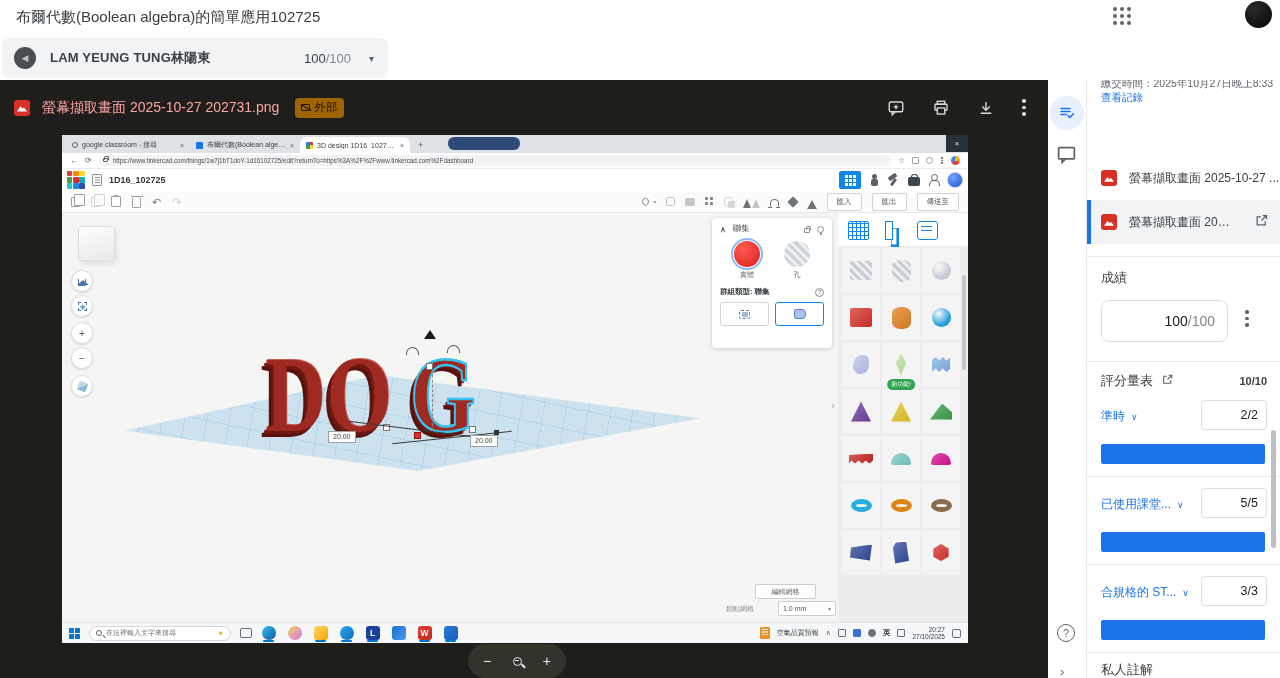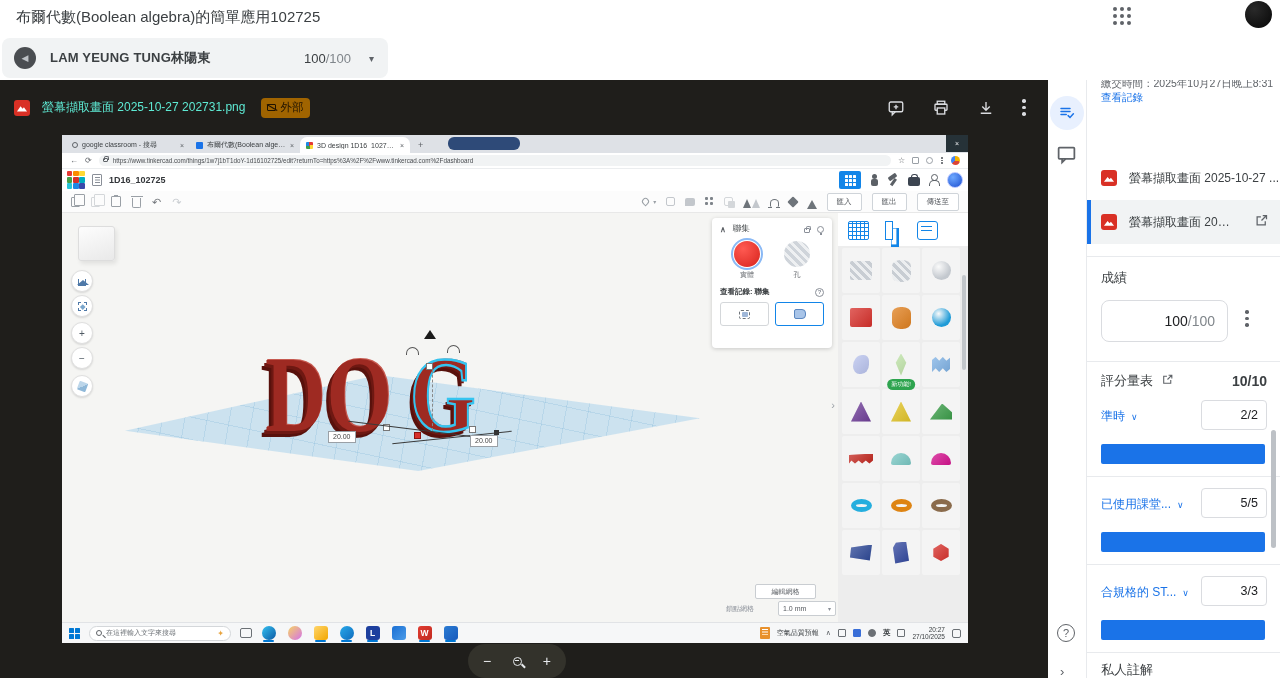--- a/index.html
+++ b/index.html
@@ -23,21 +23,21 @@
   .pill-caret{margin:0 14px 0 18px;font-size:10px;color:#5f6368}
   .nav-chev{position:absolute;top:48px;font-size:17px;color:#5f6368;cursor:pointer;line-height:18px}
   .return-btn{position:absolute;left:1180px;top:44px;width:54px;height:28px;background:#f1f3f4;border:none;border-radius:4px 0 0 4px;font-size:13px;color:#9aa0a6}
   .return-drop{position:absolute;left:1235px;top:44px;width:43px;height:28px;background:#1a73e8;border:none;border-radius:0 4px 4px 0;color:#fff;font-size:9px}
 
   
   .stage{position:absolute;left:0;top:80px;width:1048px;height:598px;background:#1f1e1b}
   .stage-head{position:absolute;left:0;top:0;width:100%;height:55px;display:flex;align-items:center}
   .file-ic{width:16px;height:16px;border-radius:3px;background:#d93025;margin-left:14px;position:relative;flex:none}
   .file-ic::after{content:"";position:absolute;left:2px;top:4px;width:12px;height:9px;background:#fff;clip-path:polygon(8% 90%,38% 30%,55% 58%,66% 42%,92% 90%)}
-  .stage-fname{margin-left:12px;font-size:12px;color:#5eead4;white-space:nowrap}
+  .stage-fname{margin-left:12px;font-size:14px;color:#fca5a5;white-space:nowrap}
   .ext-badge{margin-left:16px;background:#a06400;color:#201300;font-size:11.5px;border-radius:4px;padding:2px 7px 3px 6px;display:flex;align-items:center;gap:4px}
   .noext{width:9px;height:7px;border:1.2px solid #201300;border-radius:1px;position:relative;flex:none}
   .noext::after{content:"";position:absolute;left:-2px;top:2px;width:12px;height:1.2px;background:#201300;transform:rotate(30deg)}
   .stage-acts{margin-left:auto;margin-right:22px;display:flex;align-items:center;gap:27px}
   .stage-acts svg{display:block}
   .dots3v{width:4px;display:flex;flex-direction:column;gap:3px}
   .dots3v i{width:3.5px;height:3.5px;border-radius:50%;background:#dadce0}
 
   
   .zoom-pill{position:absolute;left:468px;top:564px;width:98px;height:34px;border-radius:17px;background:#33322b;display:flex;align-items:center;justify-content:space-between;padding:0 15px}
@@ -232,21 +232,21 @@
   .img-ic::after{content:"";position:absolute;left:2px;top:4.5px;width:12px;height:8px;background:#fff;clip-path:polygon(8% 90%,38% 30%,55% 58%,66% 42%,92% 90%)}
   .frow.sel{background:#f1f3f4}
   .selbar{position:absolute;left:0;top:120px;width:4px;height:44px;background:#1a73e8}
   .hdiv{position:absolute;left:0;width:194px;height:1px;background:#e8eaed}
   .sb-label{position:absolute;left:14px;font-size:13px;color:#3c4043}
   .grade-box{position:absolute;left:14px;top:220px;width:127px;height:42px;border:1px solid #dadce0;border-radius:8px;display:flex;align-items:center;justify-content:flex-end;padding-right:12px;font-size:14px;color:#202124}
   .grade-box .tot{color:#80868b}
   .sb-dots{position:absolute;left:158px;top:230px;width:4px;display:flex;flex-direction:column;gap:3px;cursor:pointer}
   .sb-dots i{width:3.5px;height:3.5px;border-radius:50%;background:#5f6368}
   .rub-head{position:absolute;left:14px;top:292px;width:166px;display:flex;align-items:center;font-size:13px;color:#3c4043}
-  .rub-total{margin-left:auto;font-weight:bold;font-size:14px}
+  .rub-total{margin-left:auto;font-weight:bold;font-size:11px}
   .crit-lbl{position:absolute;left:14px;font-size:12px;color:#1a73e8;cursor:pointer;white-space:nowrap}
   .crit-lbl .v{font-size:9px;margin-left:6px}
   .crit-box{position:absolute;left:114px;width:66px;height:30px;border:1px solid #dadce0;border-radius:4px;display:flex;align-items:center;justify-content:flex-end;padding-right:8px;font-size:12.5px;color:#202124}
   .crit-bar{position:absolute;left:14px;width:164px;height:20px;background:#1a73e8;border-radius:2px}
   .sb-scroll{position:absolute;left:184px;top:350px;width:5px;height:118px;background:#bdc1c6;border-radius:3px}
 </style>
 </head>
 <body>
 
 <div id="app">
@@ -467,21 +467,21 @@
             <div class="mat">
                 <div class="c red"></div>
                 <div class="lbl">實體</div>
               </div>
             <div class="mat">
                 <div class="c hole"></div>
                 <div class="lbl">孔</div>
               </div>
           </div>
           <div class="grp-row">
-              <span>查看記錄: 聯集</span>
+              <span>群組類型: 聯集</span>
               <span class="q-ic">?</span>
             </div>
           <div class="grp-btns">
             <span class="gbtn">
                 <span class="gb-ic"></span>
               </span>
             <span class="gbtn sel">
                 <span class="gb-ic2"></span>
               </span>
           </div>
@@ -652,21 +652,21 @@
       <svg width="21" height="21" viewBox="0 0 24 24" fill="none" stroke="#5f6368" stroke-width="2">
           <rect x="3" y="4" width="18" height="13" rx="1"></rect>
           <path d="M7 17v4l4-4"></path>
         </svg>
     </div>
     <div class="rail-help">?</div>
     <div class="rail-collapse">›</div>
   </div>
 
   <div class="sidebar">
-    <div class="sb-time">繳交時間：2025年10月27日晚上8:31</div>
+    <div class="sb-time">繳交時間：2025年10月27日晚上8:33</div>
     <div class="sb-hist">查看記錄</div>
 
     <div class="frow" style="top:77px;height:42px">
       <span class="img-ic"></span>
       <span class="nm">螢幕擷取畫面 2025-10-27 ...</span>
     </div>
     <div class="frow sel" style="top:120px;height:44px">
       <span class="img-ic"></span>
       <span class="nm" style="max-width:104px">螢幕擷取畫面 2025...</span>
       <span style="margin-left:auto;margin-right:12px">

